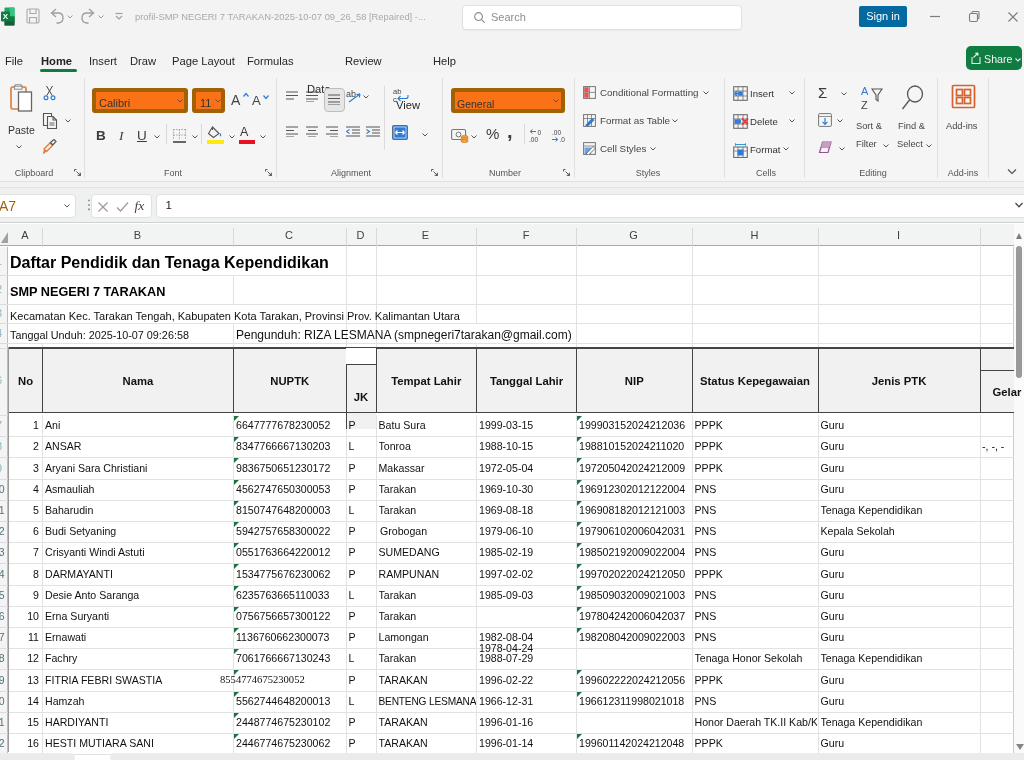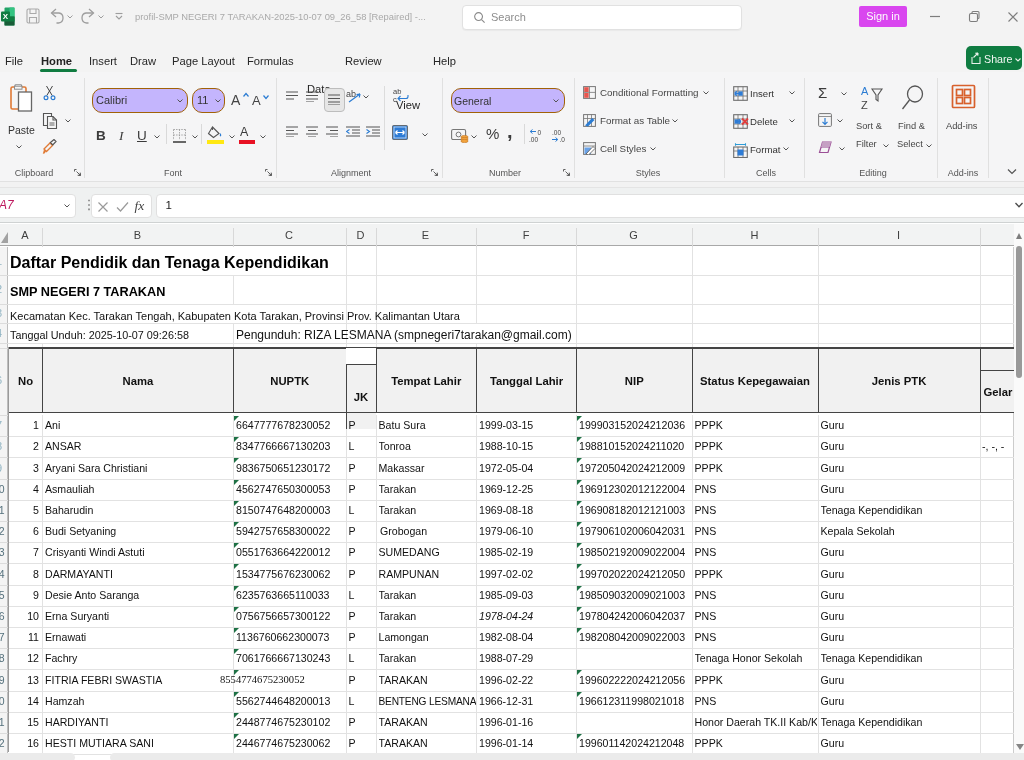--- a/index.html
+++ b/index.html
@@ -12,21 +12,21 @@
 #ribbon { left:0; top:72px; width:1024px; height:110px; background:#f5f5f6; border-bottom:1px solid #e1e1e1; }
 #fbar { left:0; top:187px; width:1024px; height:36px; background:#eff1f1; border-top:1px solid #e4e4e4; border-bottom:1px solid #cfd2d2; }
 #colhead { left:0; top:224px; width:1014px; height:22px; background:#f2f3f3; border-bottom:1px solid #a8a8a8; }
 #grid { left:0; top:247px; width:1014px; height:506px; background:#fff; }
 #hscroll { left:0; top:753px; width:1024px; height:7px; background:#ffffff; }
 #vscroll { left:1014px; top:224px; width:10px; height:529px; background:#fafafa; }
 .vsep { position:absolute; top:78px; width:1px; height:100px; background:#e0e0e0; }
 .glabel { position:absolute; top:168px; height:12px; font-size:9px; color:#555555; text-align:center; }
 .launch { position:absolute; top:168px; width:9px; height:9px; }
 .menu-item { position:absolute; top:54.5px; font-size:11.2px; color:#262626; }
-.combo { position:absolute; background:#c4b5fd; border:1px solid #a16207; border-radius:10px; color:#333; }
+.combo { position:absolute; background:#f97316; border:4px solid #a16207; border-radius:3px; color:#333; }
 .chev { position:absolute; width:8px; height:8px; }
 .ribtxt { position:absolute; font-size:9.8px; color:#464646; }
 
 .cell { position:absolute; overflow:hidden; white-space:nowrap; font-size:10.6px; color:#111; }
 .colletter { position:absolute; top:224px; height:22px; line-height:23px; font-size:11px; color:#3f3f3f; text-align:center; }
 .hd { position:absolute; background:#f1f1f1; border-left:1px solid #444; border-top:1px solid #444; display:flex; align-items:center; justify-content:center; text-align:center; font-weight:bold; font-size:11.3px; color:#111; line-height:12px; }
 .tri { position:absolute; width:0; height:0; border-top:5px solid #1e7145; border-right:5px solid transparent; }
 </style>
 </head>
 <body>
@@ -81,21 +81,21 @@
 
   <div class="abs" style="left:135px;top:11px;font-size:9.4px;color:#a9a9a9;">profil-SMP NEGERI 7 TARAKAN-2025-10-07 09_26_58 [Repaired]  -...</div>
 
   <div class="abs" style="left:462px;top:5px;width:280px;height:25px;background:#fff;border:1px solid #e1e1e1;border-radius:4px;box-shadow:0 1px 1px rgba(0,0,0,0.04);"></div>
   <svg class="abs" style="left:473px;top:11px" width="13" height="13" viewBox="0 0 14 14" fill="none" stroke="#8a8a8a" stroke-width="1.2">
     <circle cx="6" cy="6" r="4.2"></circle>
       <path d="M9.2 9.2 L12.5 12.5"></path>
   </svg>
   <div class="abs" style="left:491px;top:11px;font-size:11px;color:#8d8d8d;">Search</div>
 
-  <div class="abs" style="left:859px;top:6px;width:48px;height:21px;background:#d946ef;border-radius:2px;color:#fdfdfd;font-size:11px;text-align:center;line-height:21px;">Sign in</div>
+  <div class="abs" style="left:859px;top:6px;width:48px;height:21px;background:#0369a1;border-radius:2px;color:#fdfdfd;font-size:11px;text-align:center;line-height:21px;">Sign in</div>
 
   <svg class="abs" style="left:930px;top:15px" width="11" height="3" viewBox="0 0 11 3">
       <path d="M0 1.5 L10 1.5" stroke="#7d7d7d" stroke-width="1.2"></path>
     </svg>
   <svg class="abs" style="left:968px;top:10px" width="13" height="13" viewBox="0 0 13 13" fill="none" stroke="#7d7d7d" stroke-width="1.1">
     <rect x="1.5" y="3.5" width="8" height="8" rx="1.5"></rect>
     <path d="M4 3.2 L4 2.5 Q4 1.5 5 1.5 L10 1.5 Q11 1.5 11 2.5 L11 7.5 Q11 8.5 10 8.5 L9.8 8.5"></path>
   </svg>
   <svg class="abs" style="left:1007px;top:11px" width="12" height="12" viewBox="0 0 12 12" fill="none" stroke="#7d7d7d" stroke-width="1.1">
     <path d="M1.5 1.5 L10.5 10.5 M10.5 1.5 L1.5 10.5"></path>
@@ -438,21 +438,21 @@
   </svg>
   <div class="ribtxt" style="left:946px;top:121px;font-size:9.3px;">Add-ins</div>
 
   <svg class="abs" style="left:1006px;top:168px" width="12" height="8" viewBox="0 0 12 8" fill="none" stroke="#555" stroke-width="1.2">
       <path d="M2 1.5 L6 5.5 L10 1.5"></path>
     </svg>
 </div>
 
 <div id="fbar-content">
   <div class="abs" style="left:-10px;top:193.5px;width:85.5px;height:24px;background:#fff;border:1px solid #e0e0e0;border-radius:4px;"></div>
-  <div class="abs" style="left:-1px;top:197.5px;font-size:12px;color:#be185d;font-style:italic;">A7</div>
+  <div class="abs" style="left:-1px;top:197.5px;font-size:14px;color:#a16207;">A7</div>
   <svg class="chev" style="left:62.5px;top:202px" viewBox="0 0 8 8" fill="none" stroke="#555" stroke-width="1">
       <path d="M1.5 2.5 L4 5 L6.5 2.5"></path>
     </svg>
   <div class="abs" style="left:82.5px;top:197px;color:#6f6f6f;font-size:13px;">⋮</div>
   <div class="abs" style="left:91px;top:193.5px;width:61px;height:24px;background:#fff;border:1px solid #e0e0e0;border-radius:4px;"></div>
   <svg class="abs" style="left:97px;top:200.5px" width="12" height="12" viewBox="0 0 12 12" fill="none" stroke="#9a9a9a" stroke-width="1.2">
       <path d="M1.5 1.5 L10.5 10.5 M10.5 1.5 L1.5 10.5"></path>
     </svg>
   <svg class="abs" style="left:116px;top:200.5px" width="13" height="12" viewBox="0 0 13 12" fill="none" stroke="#9a9a9a" stroke-width="1.2">
       <path d="M1 6.5 L4.5 10 L12 1.5"></path>
@@ -579,21 +579,21 @@
 <div class="hd" style="left:8px;top:348px;width:34px;height:65px;">No</div>
 <div class="hd" style="left:42px;top:348px;width:191px;height:65px;">Nama</div>
 <div class="hd" style="left:233px;top:348px;width:112.5px;height:65px;">NUPTK</div>
 <div class="hd" style="left:345.5px;top:348px;width:30.0px;height:65px;margin-top:16px;">JK</div>
 <div class="hd" style="left:375.5px;top:348px;width:100.5px;height:65px;">Tempat Lahir</div>
 <div class="hd" style="left:476px;top:348px;width:100px;height:65px;">Tanggal Lahir</div>
 <div class="hd" style="left:576px;top:348px;width:115.5px;height:65px;">NIP</div>
 <div class="hd" style="left:691.5px;top:348px;width:126.0px;height:65px;">Status Kepegawaian</div>
 <div class="hd" style="left:817.5px;top:348px;width:162.0px;height:65px;">Jenis PTK</div>
 <div class="hd" style="left:979.5px;top:348px;width:34.5px;height:21.5px;"></div>
-<div class="hd" style="left:979.5px;top:369.5px;width:34.5px;height:43.5px;justify-content:flex-start;padding-left:3px;">Gelar</div>
+<div class="hd" style="left:979.5px;top:369.5px;width:34.5px;height:43.5px;justify-content:flex-start;padding-left:12px;">Gelar</div>
 <div class="abs" style="left:8px;top:347px;width:1006px;height:1.2px;background:#444;"></div>
 <div class="abs" style="left:8px;top:412px;width:1006px;height:1.4px;background:#444;"></div>
 <div class="abs" style="left:8px;top:347px;width:1px;height:405px;background:#9a9a9a;"></div>
 <div class="cell" style="left:8px;top:415px;width:31px;height:21px;line-height:21px;text-align:right;">1</div>
 <div class="cell" style="left:45px;top:415px;width:186px;height:21px;line-height:21px;">Ani</div>
 <div class="cell" style="left:236px;top:415px;width:108px;height:21px;line-height:21px;">6647777678230052</div>
 <div class="tri" style="left:234px;top:416px;"></div>
 <div class="cell" style="left:348.5px;top:415px;width:26px;height:21px;line-height:21px;">P</div>
 <div class="cell" style="left:378.5px;top:415px;width:96px;height:21px;line-height:21px;">Batu Sura</div>
 <div class="cell" style="left:479px;top:415px;width:95px;height:21px;line-height:21px;">1999-03-15</div>
@@ -623,21 +623,21 @@
 <div class="cell" style="left:579px;top:457px;width:111px;height:22px;line-height:22px;">197205042024212009</div>
 <div class="tri" style="left:577px;top:458px;"></div>
 <div class="cell" style="left:694.5px;top:457px;width:122px;height:22px;line-height:22px;">PPPK</div>
 <div class="cell" style="left:820.5px;top:457px;width:158px;height:22px;line-height:22px;">Guru</div>
 <div class="cell" style="left:8px;top:479px;width:31px;height:21px;line-height:21px;text-align:right;">4</div>
 <div class="cell" style="left:45px;top:479px;width:186px;height:21px;line-height:21px;">Asmauliah</div>
 <div class="cell" style="left:236px;top:479px;width:108px;height:21px;line-height:21px;">4562747650300053</div>
 <div class="tri" style="left:234px;top:480px;"></div>
 <div class="cell" style="left:348.5px;top:479px;width:26px;height:21px;line-height:21px;">P</div>
 <div class="cell" style="left:378.5px;top:479px;width:96px;height:21px;line-height:21px;">Tarakan</div>
-<div class="cell" style="left:479px;top:479px;width:95px;height:21px;line-height:21px;">1969-12-25</div>
+<div class="cell" style="left:479px;top:479px;width:95px;height:21px;line-height:21px;">1969-10-30</div>
 <div class="cell" style="left:579px;top:479px;width:111px;height:21px;line-height:21px;">196912302012122004</div>
 <div class="tri" style="left:577px;top:480px;"></div>
 <div class="cell" style="left:694.5px;top:479px;width:122px;height:21px;line-height:21px;">PNS</div>
 <div class="cell" style="left:820.5px;top:479px;width:158px;height:21px;line-height:21px;">Guru</div>
 <div class="cell" style="left:8px;top:500px;width:31px;height:21px;line-height:21px;text-align:right;">5</div>
 <div class="cell" style="left:45px;top:500px;width:186px;height:21px;line-height:21px;">Baharudin</div>
 <div class="cell" style="left:236px;top:500px;width:108px;height:21px;line-height:21px;">8150747648200003</div>
 <div class="tri" style="left:234px;top:501px;"></div>
 <div class="cell" style="left:348.5px;top:500px;width:26px;height:21px;line-height:21px;">L</div>
 <div class="cell" style="left:378.5px;top:500px;width:96px;height:21px;line-height:21px;">Tarakan</div>
@@ -689,21 +689,21 @@
 <div class="cell" style="left:579px;top:585px;width:111px;height:21px;line-height:21px;">198509032009021003</div>
 <div class="tri" style="left:577px;top:586px;"></div>
 <div class="cell" style="left:694.5px;top:585px;width:122px;height:21px;line-height:21px;">PNS</div>
 <div class="cell" style="left:820.5px;top:585px;width:158px;height:21px;line-height:21px;">Guru</div>
 <div class="cell" style="left:8px;top:606px;width:31px;height:21px;line-height:21px;text-align:right;">10</div>
 <div class="cell" style="left:45px;top:606px;width:186px;height:21px;line-height:21px;">Erna Suryanti</div>
 <div class="cell" style="left:236px;top:606px;width:108px;height:21px;line-height:21px;">0756756657300122</div>
 <div class="tri" style="left:234px;top:607px;"></div>
 <div class="cell" style="left:348.5px;top:606px;width:26px;height:21px;line-height:21px;">P</div>
 <div class="cell" style="left:378.5px;top:606px;width:96px;height:21px;line-height:21px;">Tarakan</div>
-<div class="cell" style="left:479px;top:606px;width:95px;height:21px;line-height:21px;font-style:italic;">1978-04-24</div>
+<div class="cell" style="left:479px;top:638px;width:95px;height:21px;line-height:21px;">1978-04-24</div>
 <div class="cell" style="left:579px;top:606px;width:111px;height:21px;line-height:21px;">197804242006042037</div>
 <div class="tri" style="left:577px;top:607px;"></div>
 <div class="cell" style="left:694.5px;top:606px;width:122px;height:21px;line-height:21px;">PNS</div>
 <div class="cell" style="left:820.5px;top:606px;width:158px;height:21px;line-height:21px;">Guru</div>
 <div class="cell" style="left:8px;top:627px;width:31px;height:21px;line-height:21px;text-align:right;">11</div>
 <div class="cell" style="left:45px;top:627px;width:186px;height:21px;line-height:21px;">Ernawati</div>
 <div class="cell" style="left:236px;top:627px;width:108px;height:21px;line-height:21px;">1136760662300073</div>
 <div class="tri" style="left:234px;top:628px;"></div>
 <div class="cell" style="left:348.5px;top:627px;width:26px;height:21px;line-height:21px;">P</div>
 <div class="cell" style="left:378.5px;top:627px;width:96px;height:21px;line-height:21px;">Lamongan</div>

